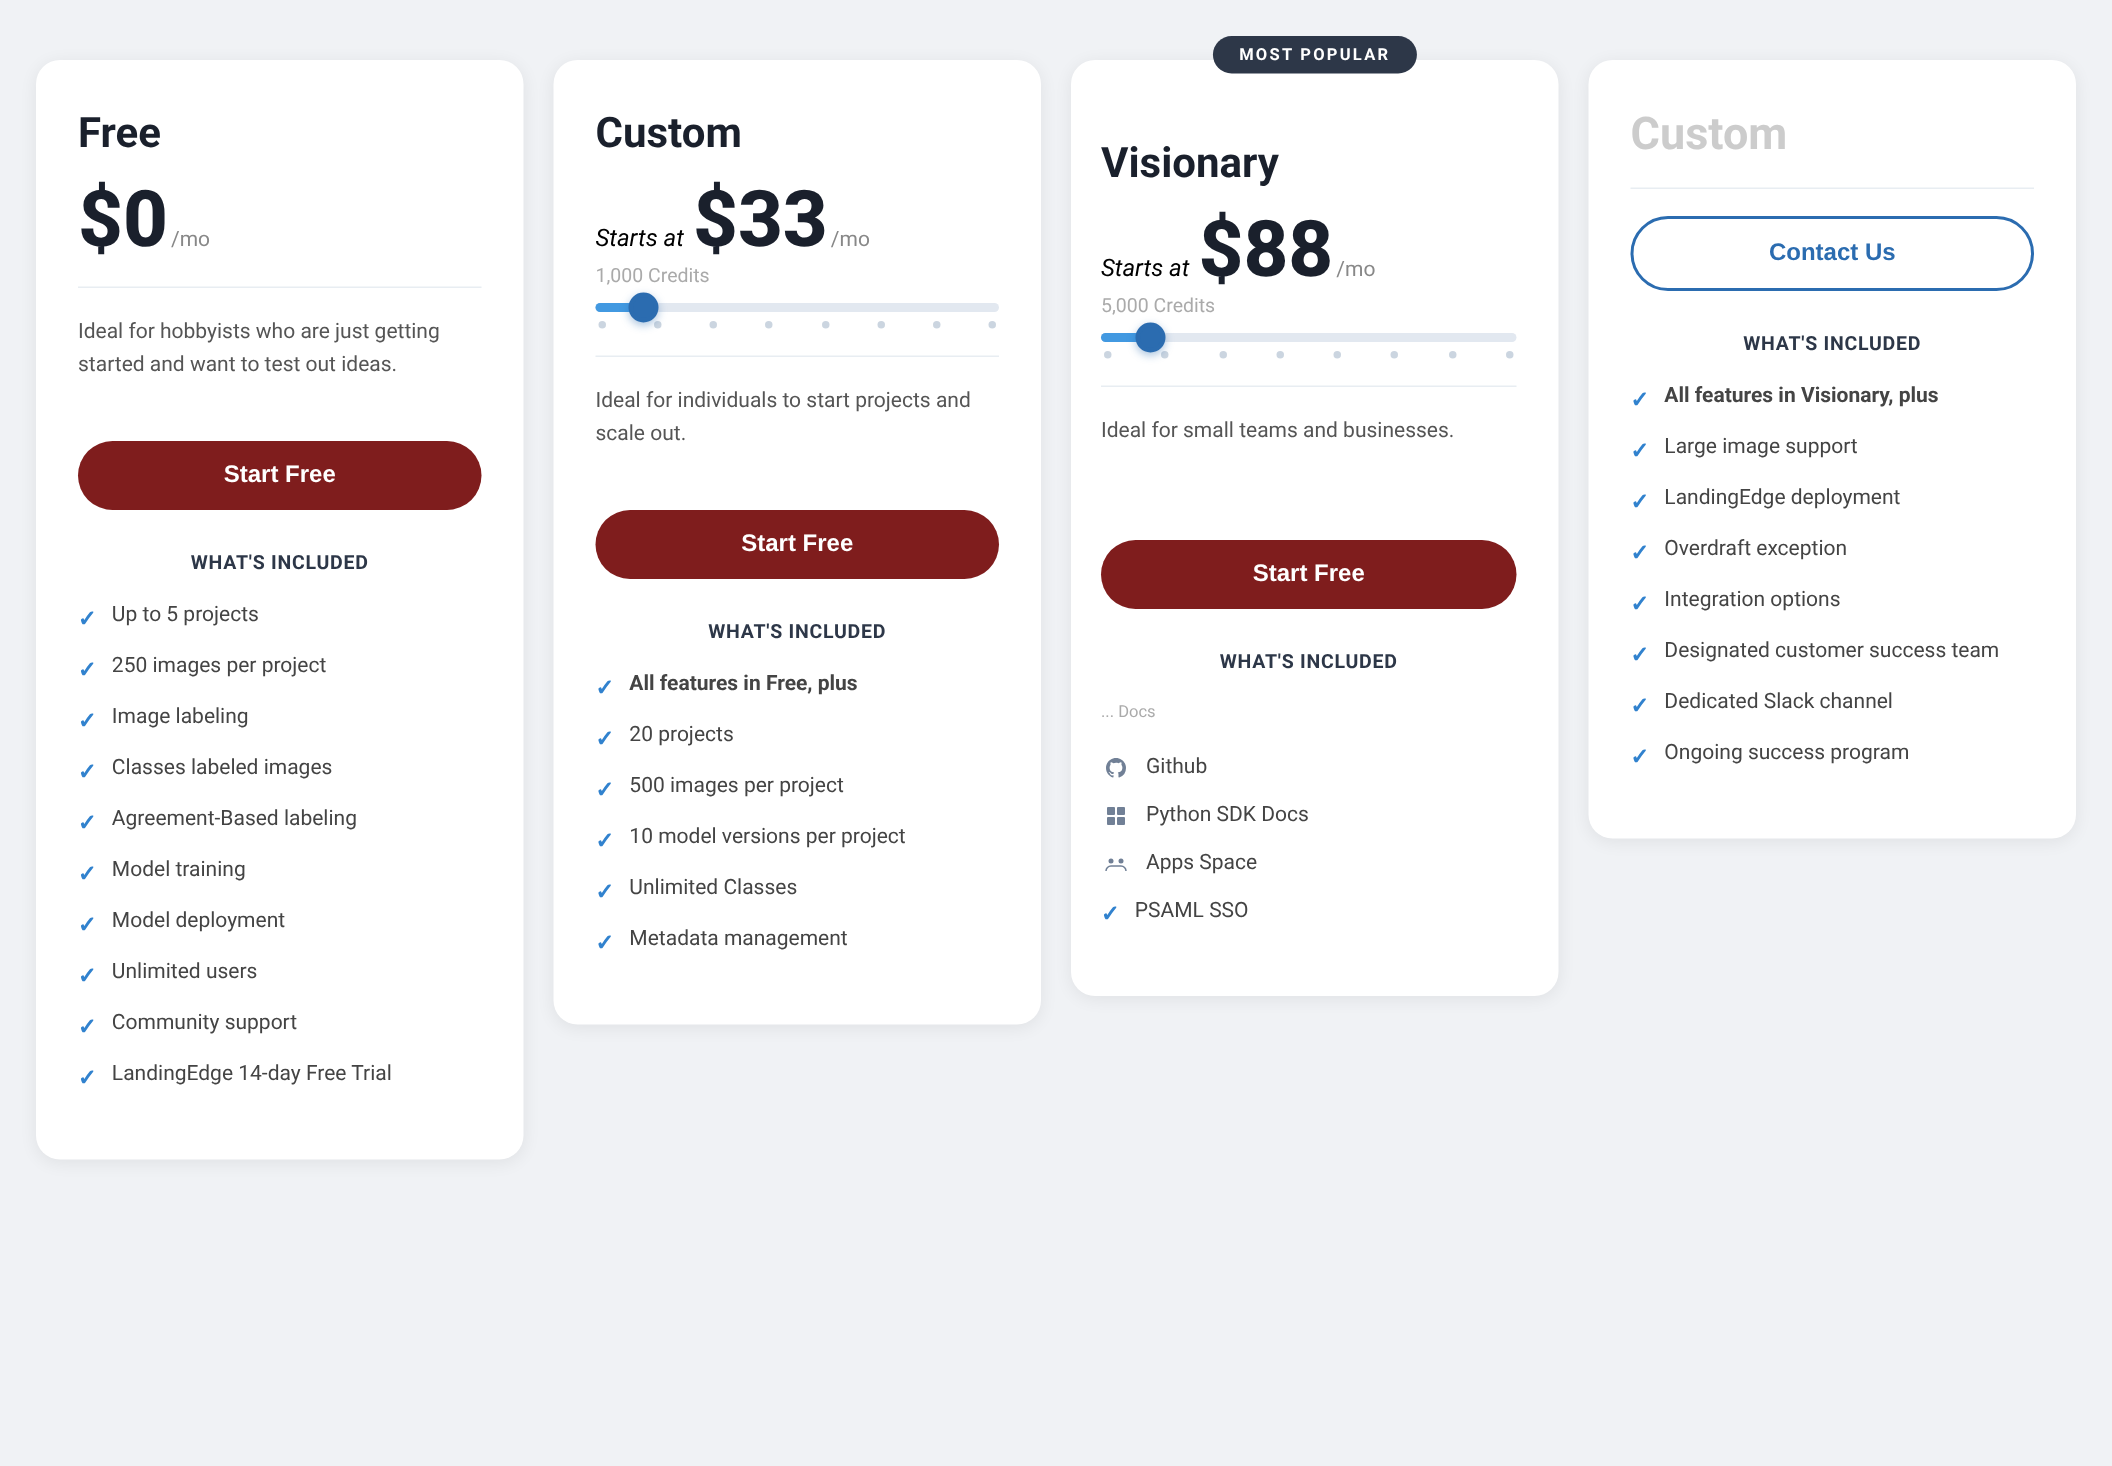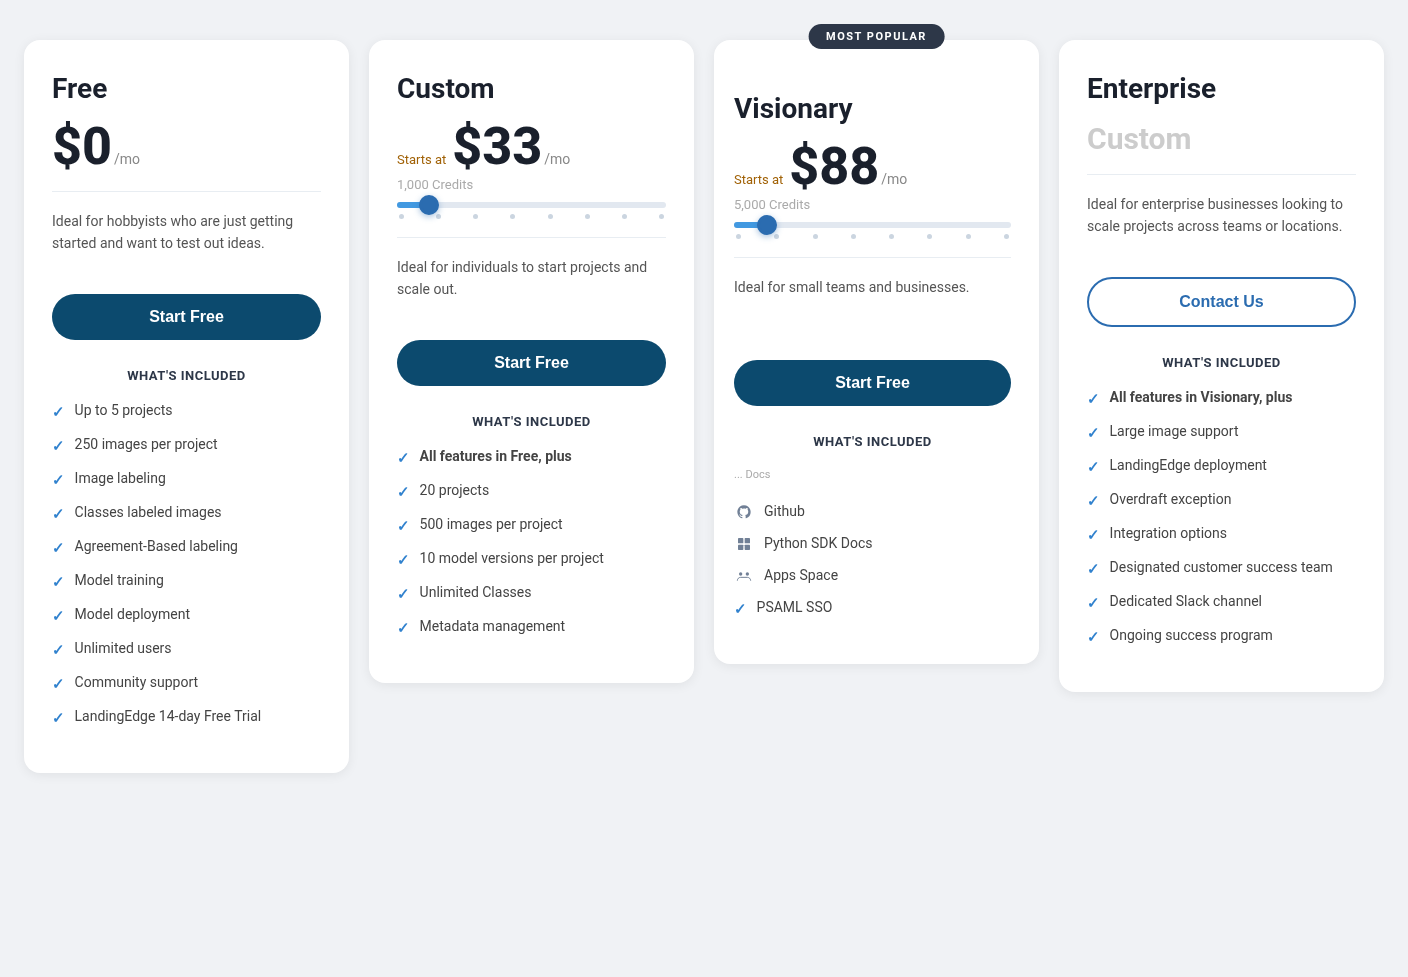--- a/index.html
+++ b/index.html
@@ -51,23 +51,24 @@
       color: #1a202c;
       margin-bottom: 16px;
     }
     .plan-price {
       display: flex;
       align-items: baseline;
       gap: 2px;
       margin-bottom: 4px;
     }
     .price-starts {
-      font-size: 13px;
-      color: #a16207;
+      font-size: 16px;
+      color: #000000;
       margin-right: 4px;
+      font-style: italic;
     }
     .price-amount {
       font-size: 52px;
       font-weight: 800;
       color: #1a202c;
       line-height: 1;
     }
     .price-period {
       font-size: 14px;
       color: #888;
@@ -138,21 +139,21 @@
       width: 100%;
       padding: 14px;
       border: none;
       border-radius: 30px;
       font-size: 16px;
       font-weight: 700;
       cursor: pointer;
       margin-bottom: 28px;
     }
     .cta-orange {
-      background: #0c4a6e;
+      background: #7f1d1d;
       color: #fff;
     }
     .cta-outline {
       background: #fff;
       color: #2b6cb0;
       border: 2px solid #2b6cb0;
     }
     .whats-included-title {
       font-size: 13px;
       font-weight: 700;
@@ -346,23 +347,23 @@
             <path d="M2 19c0-2.761 2.239-5 5-5h10c2.761 0 5 2.239 5 5" fill="none" stroke="currentColor" stroke-width="1.5"></path>
           </svg>
         </span>
         <span>Apps Space</span>
       </li>
         <li class="feature-item">
         <span class="check-icon">✓</span>
         <span>PSAML SSO</span>
       </li>
       </ul></div>
-    <div class="plan-card"><div class="plan-name">Enterprise</div><div class="plan-price">
+    <div class="plan-card"><div class="plan-price">
       <span class="price-custom">Custom</span>
-    </div><hr class="divider"><div class="plan-description">Ideal for enterprise businesses looking to scale projects across teams or locations.</div><button class="cta-button cta-outline">Contact Us</button><div class="whats-included-title">WHAT'S INCLUDED</div><ul class="feature-list">
+    </div><hr class="divider"><button class="cta-button cta-outline">Contact Us</button><div class="whats-included-title">WHAT'S INCLUDED</div><ul class="feature-list">
         <li class="feature-item bold-item">
         <span class="check-icon">✓</span>
         <span>All features in Visionary, plus</span>
       </li>
         <li class="feature-item">
         <span class="check-icon">✓</span>
         <span>Large image support</span>
       </li>
         <li class="feature-item">
         <span class="check-icon">✓</span>

